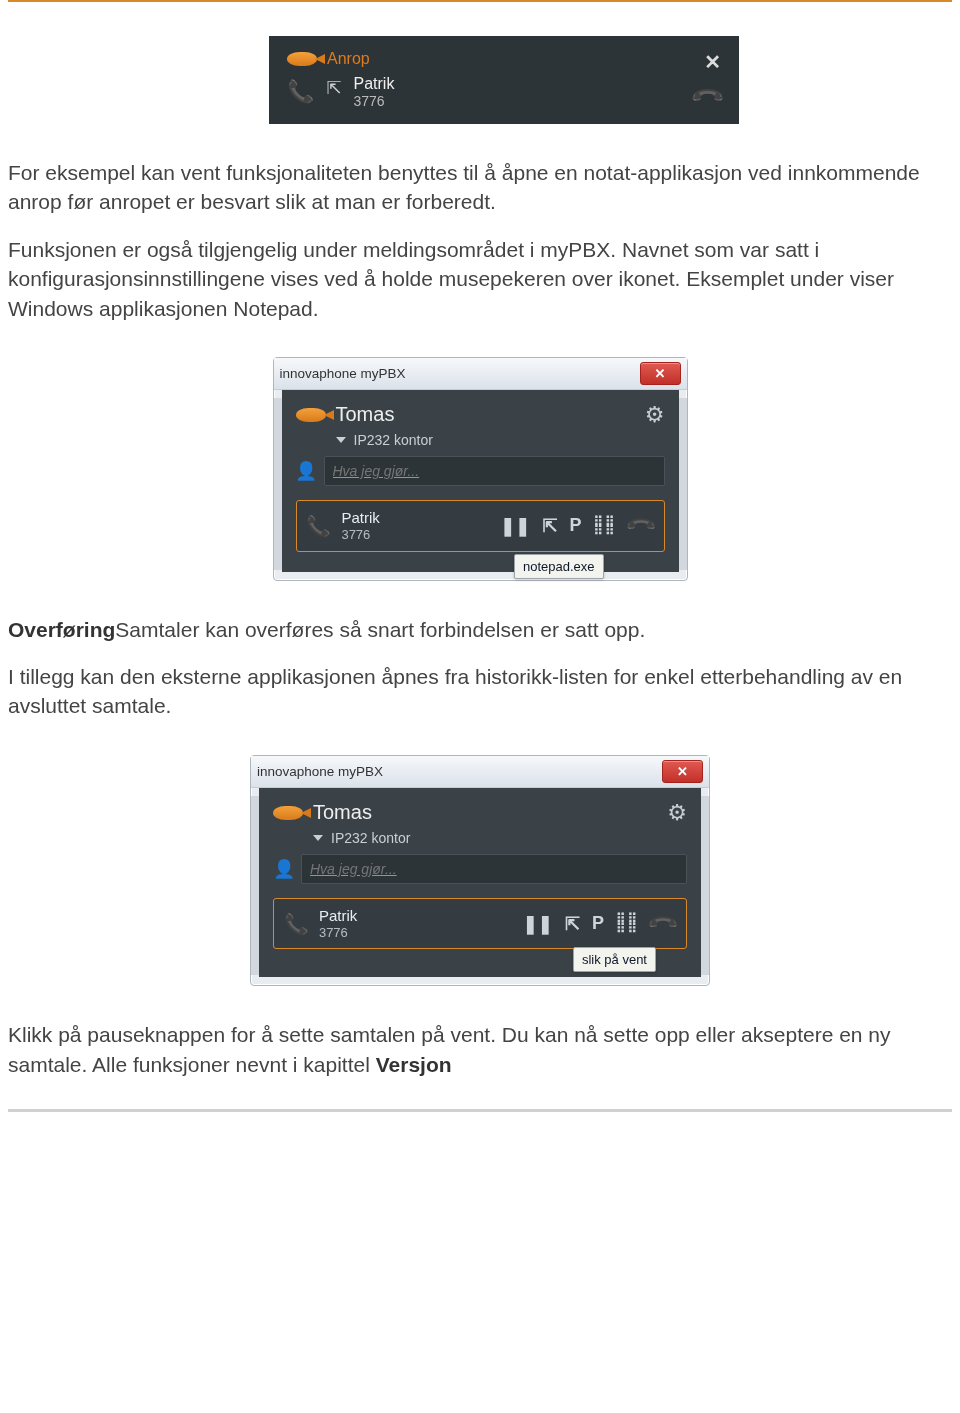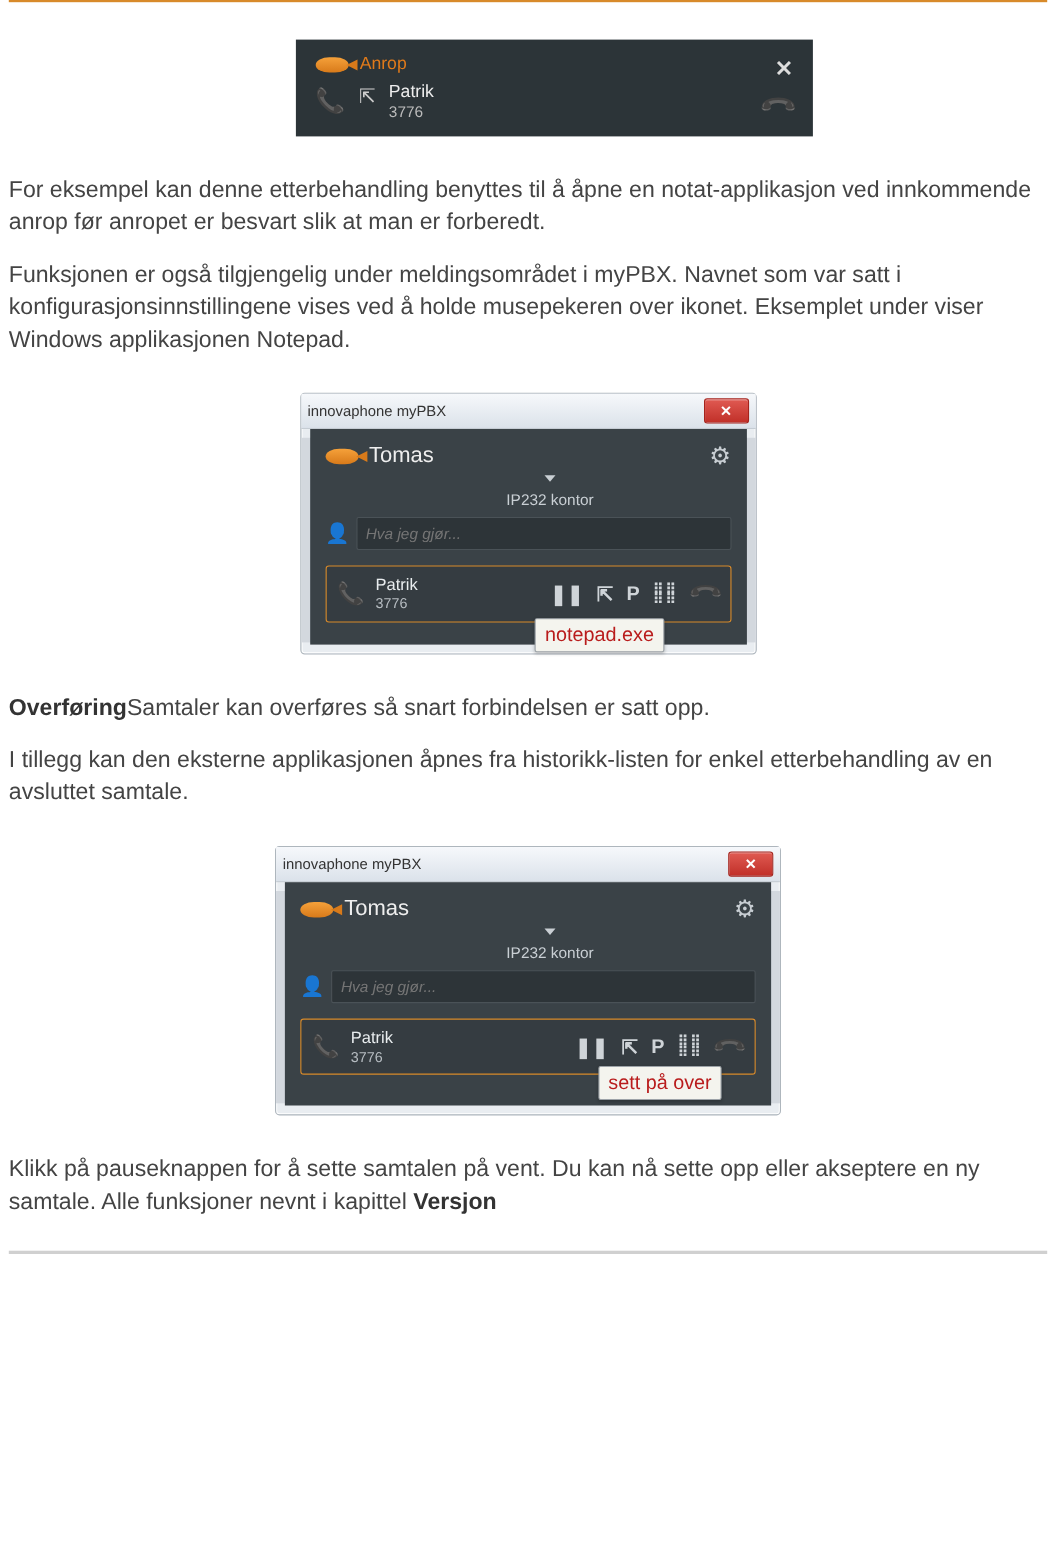--- a/index.html
+++ b/index.html
@@ -135,38 +135,39 @@
   .scroll-r { right:0; border-left:1px solid #bcc3ca;}
   .user-row {
     display:flex; align-items:center; gap:10px;
     color:#eee; font-size:20px; font-weight:500;
     margin-bottom:4px;
   }
   .gear-icon { margin-left:auto; color:#c7cdd2; font-size:22px; }
   .sub-row {
     display:flex; align-items:center; gap:8px;
     color:#c9cfd4; font-size:14px;
-    margin-left:40px; margin-bottom:8px;flex-direction:column;
+    margin-left:40px; margin-bottom:8px;
   }
   .caret-down {
     width:0;height:0;border-left:5px solid transparent;border-right:5px solid transparent;border-top:6px solid #c9cfd4;
   }
   .status-row {
     display:flex; align-items:center; gap:10px; margin-bottom:14px;
   }
   .person-icon { color:#7fae3a; font-size:18px; width:18px; text-align:center;}
   .status-input {
     flex:1;
     background:#2d3438;
     border:1px solid #4a5257;
     color:#8f969b;
     font-style:italic;
     font-size:14px;
     padding:6px 8px;
     border-radius:2px;
+    text-decoration:underline;
   }
   .call-box {
     border:1px solid #d88a2a;
     border-radius:3px;
     background: rgba(0,0,0,.08);
     padding:8px 10px;
     display:flex;
     align-items:center;
     gap:10px;
     position:relative;
@@ -177,22 +178,22 @@
   .actions { margin-left:auto; display:flex; align-items:center; gap:12px; color:#cfd4d8;}
   .act { font-size:18px; font-weight:bold; color:#cfd4d8;}
   .act-dial { letter-spacing:2px; font-size:13px; line-height:.7;}
   .act-red { color:#c9362f; transform:rotate(135deg); font-size:20px;}
   .tooltip {
     position:absolute;
     right:30px;
     bottom:-24px;
     background:#f4f4ee;
     border:1px solid #9da3a8;
-    color:#b91c1c;
-    font-size:18px;
+    color:#0f172a;
+    font-size:13px;
     padding:4px 8px;
     border-radius:2px;
     box-shadow:0 1px 3px rgba(0,0,0,.2);
   }
   .tooltip-wide .tooltip{ right:60px; bottom:-28px;}
   .footer-hr {
     border:none; border-top:3px solid #d0d0d0; margin:30px 0 4px 0;
   }
   .footer {
     text-align:right;
@@ -220,21 +221,21 @@
         <span class="ext-icon">⇱</span>
         <div class="caller">
           <div>Patrik</div>
           <div class="num">3776</div>
         </div>
         <span class="hangup-red">📞</span>
       </div>
     </div>
   </div>
 
-  <p class="body-text">For eksempel kan denne etterbehandling benyttes til å åpne en notat-applikasjon ved innkommende anrop før anropet er besvart slik at man er forberedt.</p>
+  <p class="body-text">For eksempel kan vent funksjonaliteten benyttes til å åpne en notat-applikasjon ved innkommende anrop før anropet er besvart slik at man er forberedt.</p>
   <p class="body-text">Funksjonen er også tilgjengelig under meldingsområdet i myPBX. Navnet som var satt i konfigurasjonsinnstillingene vises ved å holde musepekeren over ikonet. Eksemplet under viser Windows applikasjonen Notepad.</p>
 
   <div class="fig-center">
     <div class="win">
       <div class="win-titlebar">
         <span>innovaphone myPBX</span>
         <span class="win-close">✕</span>
       </div>
       <div class="scroll-l"></div>
       <div class="scroll-r"></div>
@@ -304,21 +305,21 @@
             <div>Patrik</div>
             <div class="num">3776</div>
           </div>
           <div class="actions">
             <span class="act">❚❚</span>
             <span class="act">⇱</span>
             <span class="act">P</span>
             <span class="act act-dial">⠿⠿<br>⠿⠿</span>
             <span class="act act-red">📞</span>
           </div>
-          <div class="tooltip">sett på over</div>
+          <div class="tooltip">slik på vent</div>
         </div>
       </div>
     </div>
   </div>
 
   <p class="body-text">
     <span>Klikk på pauseknappen for å sette samtalen på vent. Du kan nå sette opp eller akseptere en ny samtale. Alle funksjoner nevnt i kapittel </span><span class="bold">Versjon</span>
   </p>
 
   <hr class="footer-hr">

